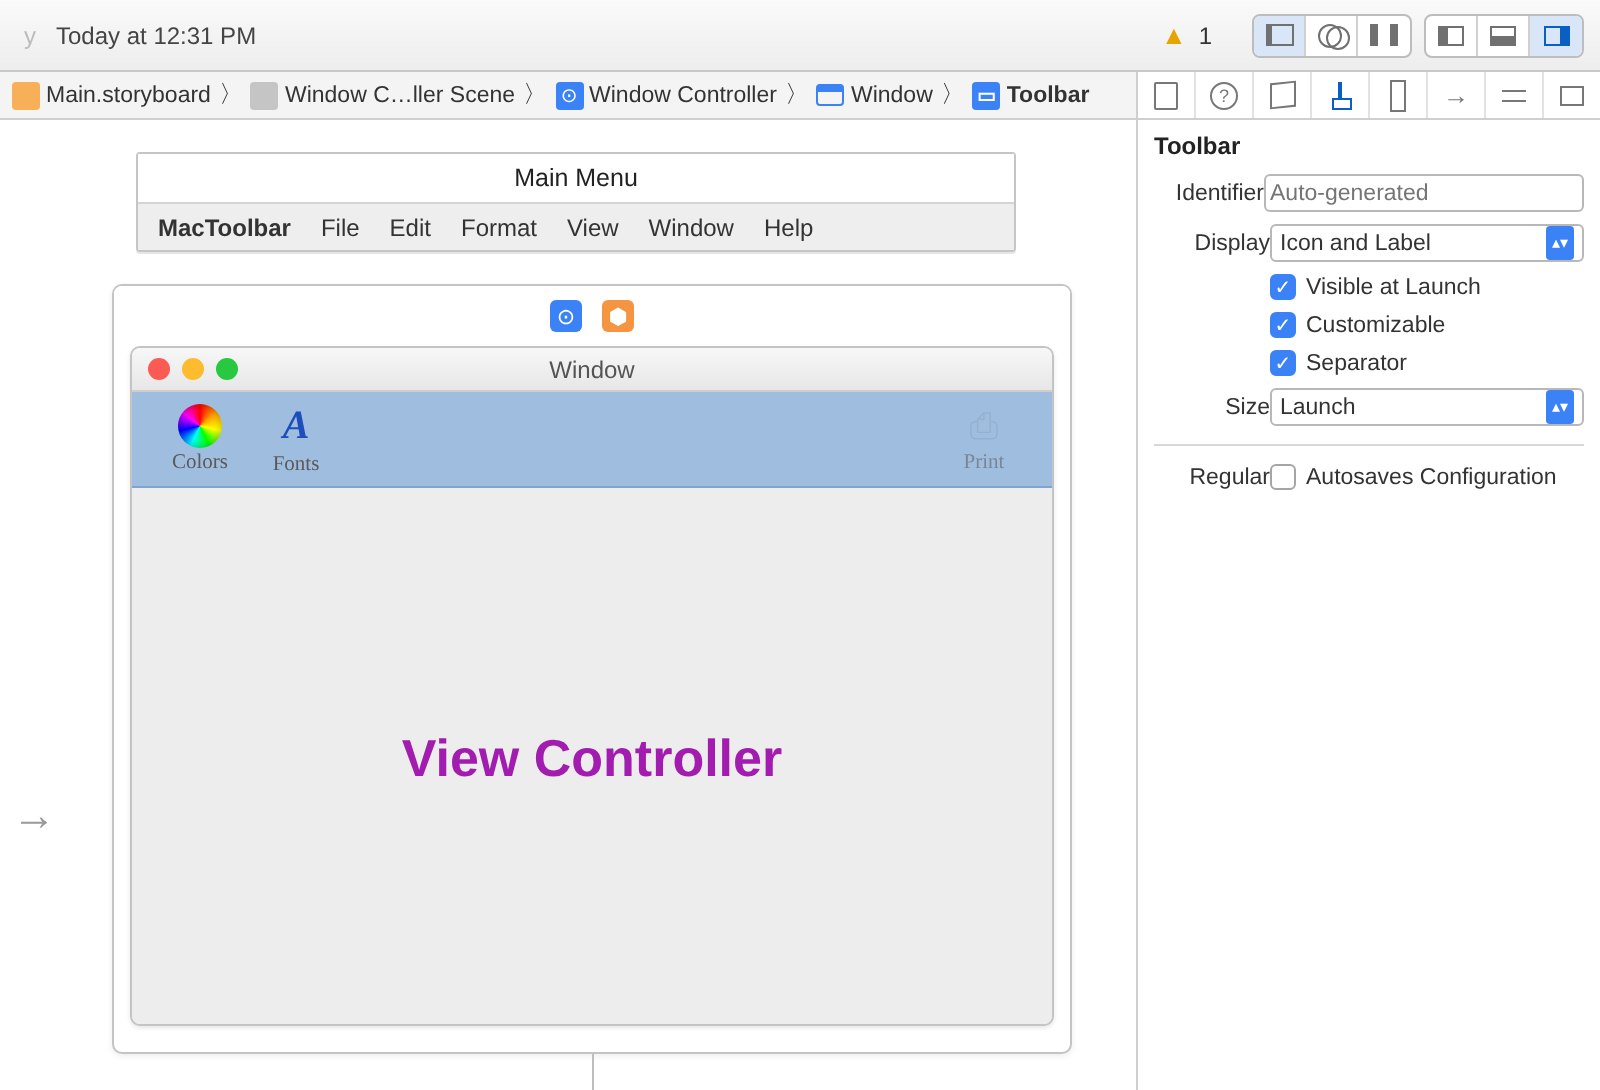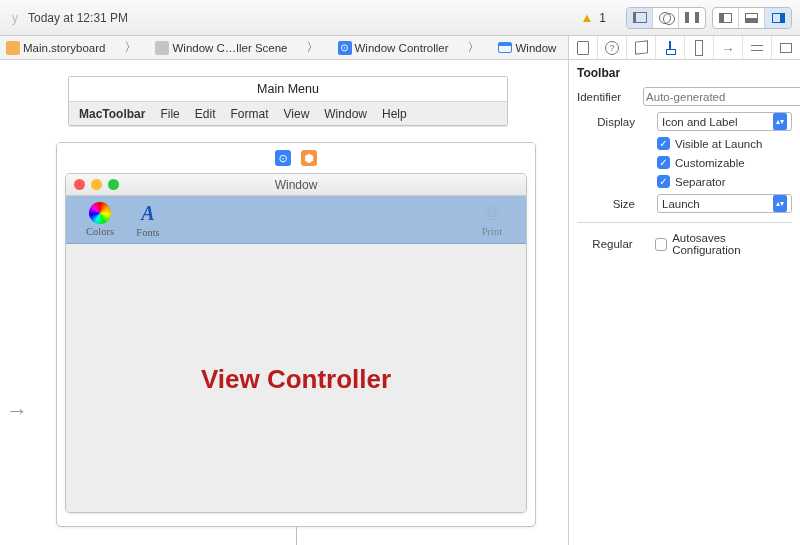--- a/index.html
+++ b/index.html
@@ -61,21 +61,21 @@
   .g-lines{width:14px;height:11px;border:1px solid #707070;border-left:3px solid #707070;}
   .g-over{position:relative;width:14px;height:11px;}
   .g-over::before,.g-over::after{content:'';position:absolute;width:10px;height:10px;border:1.3px solid #707070;border-radius:50%;}
   .g-over::before{left:0;top:0;} .g-over::after{left:4px;top:1px;}
   .g-sides{position:relative;width:14px;height:11px;border-left:4px solid #707070;border-right:4px solid #707070;}
   
   .crumb-bar {
     height:24px; border-bottom:1px solid #cfcfcf;
     display:flex; background:#f4f4f4;
   }
-  .crumbs { display:flex; align-items:center; gap:19px; padding:0 6px; flex:1; overflow:hidden; white-space:nowrap;}
+  .crumbs { display:flex; align-items:center; gap:4px; padding:0 6px; flex:1; overflow:hidden; white-space:nowrap;}
   .crumb { display:flex; align-items:center; gap:3px; color:#333; font-size:11.5px;}
   .crumb.sel { font-weight:600; }
   .crumb-ic { width:14px; height:14px; display:flex; align-items:center; justify-content:center; font-size:10px;}
   .ic-orange{background:#f7b057;border-radius:2px;}
   .ic-gray{background:#c5c5c5;border-radius:2px;}
   .ic-blue{background:#3b82f6;border-radius:2px;color:#fff;}
   .ic-bluewin{border:1.5px solid #3b82f6;border-radius:2px;width:14px;height:11px;position:relative;}
   .ic-bluewin::before{content:'';position:absolute;top:0;left:0;right:0;height:3px;background:#3b82f6;}
   .crumb-nav{display:flex;align-items:center;border-left:1px solid #d7d7d7;border-right:1px solid #d7d7d7;}
   .crumb-nav span{width:18px;text-align:center;color:#777;font-size:12px;}
@@ -84,21 +84,21 @@
   .inspector{
     position:absolute; right:0; top:36px; bottom:0; width:232px;
     border-left:1px solid #cfcfcf; background:#fff;
   }
   .insp-tabs{height:24px;border-bottom:1px solid #cfcfcf;display:flex;}
   .insp-tab{flex:1;display:flex;align-items:center;justify-content:center;
     color:#777;font-size:13px;border-right:1px solid #e2e2e2;}
   .insp-tab:last-child{border-right:none;}
   .insp-tab.sel{color:#0a60c2;}
   .insp-head{font-weight:600;padding:6px 8px 4px;font-size:12px;color:#222;}
-  .insp-row{display:flex;align-items:center;padding:3px 8px;gap:22px;font-size:11.5px;}
+  .insp-row{display:flex;align-items:center;padding:3px 8px;gap:0;font-size:11.5px;}
   .insp-label{width:58px;text-align:right;color:#333;}
   .insp-input{flex:1;height:19px;border:1px solid #b8b8b8;border-radius:3px;background:#fff;padding:0 2px;color:#aaa;font-size:11.5px;}
   .insp-select{flex:1;height:19px;border:1px solid #b8b8b8;border-radius:3px;
     background:#fff;display:flex;align-items:center;padding:0 4px;justify-content:space-between;}
   .sel-arrows{width:14px;height:17px;background:#3b82f6;border-radius:2px;
     color:#fff;font-size:8px;display:flex;flex-direction:column;align-items:center;justify-content:center;line-height:7px;}
   .chk{display:flex;align-items:center;gap:5px;}
   .chkbox{width:13px;height:13px;border:1px solid #a5a5a5;border-radius:3px;display:flex;align-items:center;justify-content:center;}
   .chkbox.on{background:#3b82f6;border-color:#3b82f6;color:#fff;font-size:10px;}
   .divline{height:1px;background:#d8d8d8;margin:6px 8px;}
@@ -134,21 +134,21 @@
   .wtoolbar{height:48px;background:#9fbedf;border-bottom:1px solid #7fa5cd;display:flex;align-items:center;padding:0 10px;}
   .tb-item{display:flex;flex-direction:column;align-items:center;gap:2px;width:48px;}
   .tb-label{font-size:10.5px;color:#5a5a5a;font-family:Liberation Serif, serif;}
   .tb-ic-colors{width:22px;height:22px;border-radius:50%;
     background:conic-gradient(red,orange,yellow,lime,cyan,blue,magenta,red);
     box-shadow:inset 0 0 4px rgba(0,0,0,.25);}
   .tb-ic-font{font-size:20px;font-style:italic;color:#1c4fb9;font-family:"Times New Roman",serif;font-weight:700;}
   .tb-spacer{flex:1;}
   .tb-print{color:#8ca7c3;font-size:18px;}
   .wbody{height:270px;background:#ededed;display:flex;align-items:center;justify-content:center;}
-  .vc-label{font-size:26px;font-weight:600;color:#b91c1c;}
+  .vc-label{font-size:26px;font-weight:600;color:#a21caf;}
   .connector{position:absolute;left:296px;top:467px;width:1px;height:40px;background:#bdbdbd;}
   
   .it-file::before{content:'';width:10px;height:12px;border:1.3px solid currentColor;display:block;border-radius:1px;}
   .it-q::before{content:'?';width:12px;height:12px;border:1.3px solid currentColor;border-radius:50%;display:flex;align-items:center;justify-content:center;font-size:9px;}
   .it-cube::before{content:'';width:11px;height:11px;border:1.3px solid currentColor;display:block;transform:skewY(-6deg);}
   .it-slider{position:relative;width:12px;height:14px;}
   .it-slider::before{content:'';position:absolute;left:5px;top:0;width:2px;height:14px;background:currentColor;}
   .it-slider::after{content:'';position:absolute;left:2px;top:8px;width:8px;height:4px;border:1.3px solid currentColor;background:#fff;}
   .it-ruler::before{content:'';width:6px;height:14px;border:1.3px solid currentColor;display:block;}
   .it-arrow::before{content:'→';font-size:13px;}

